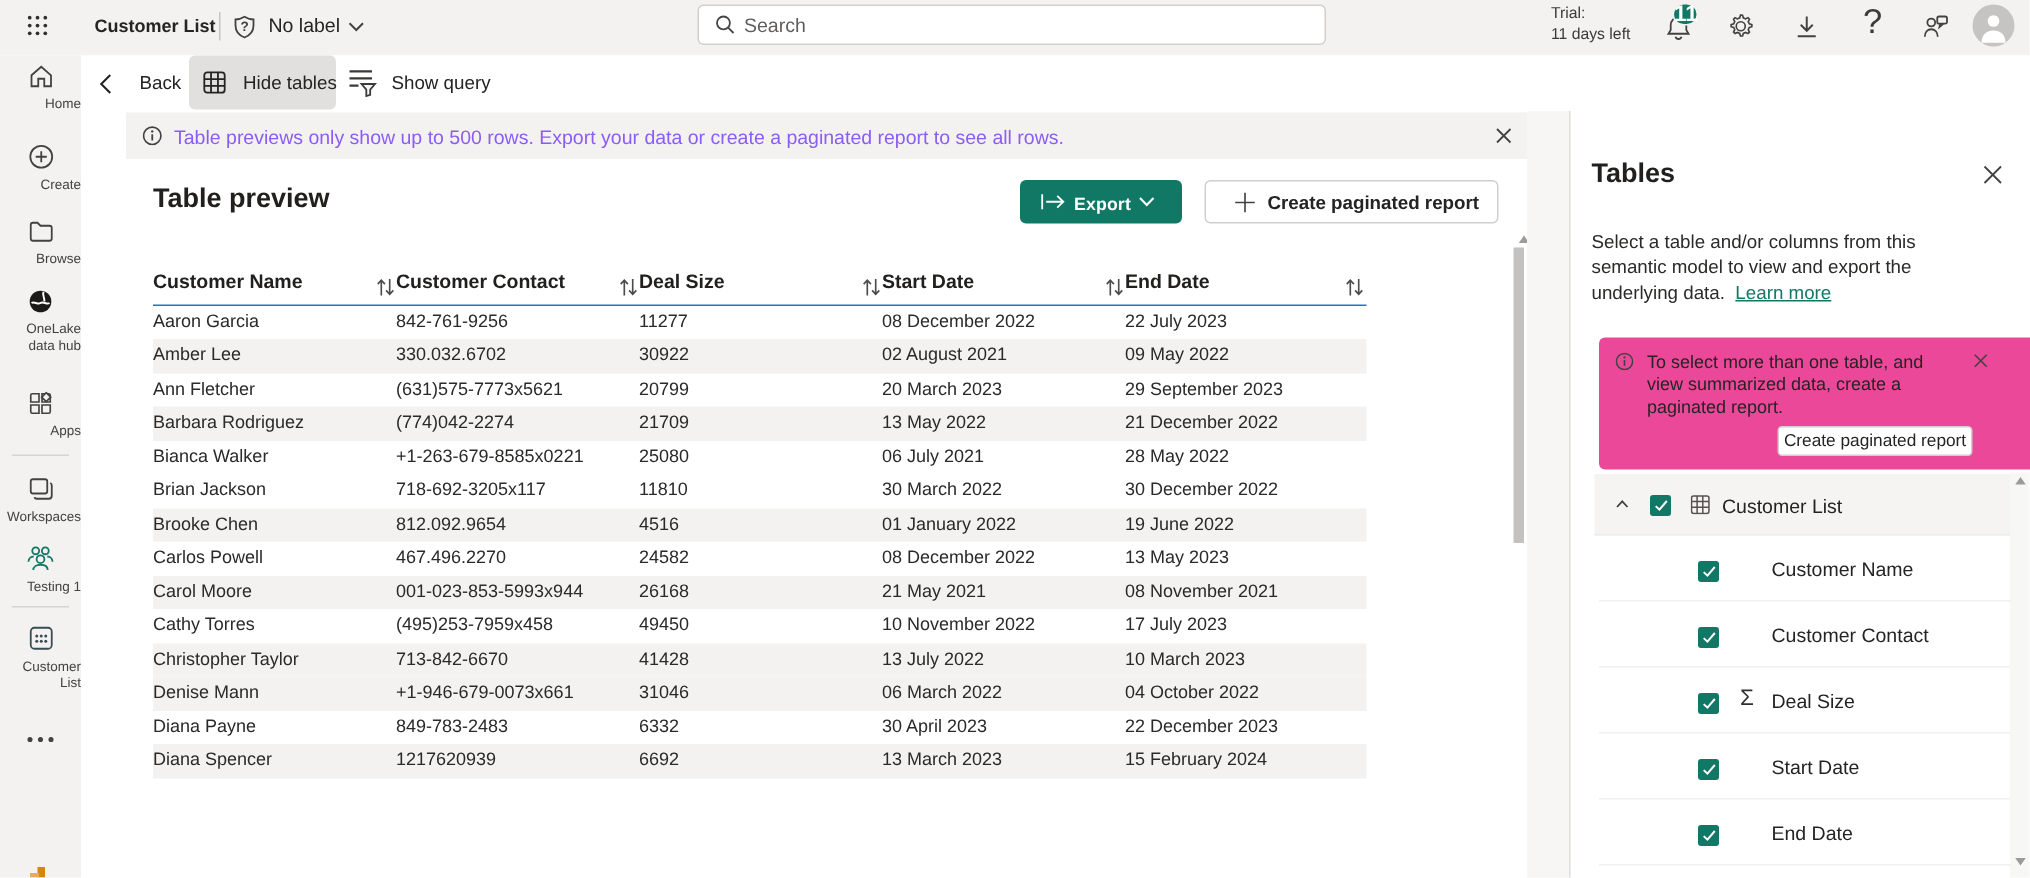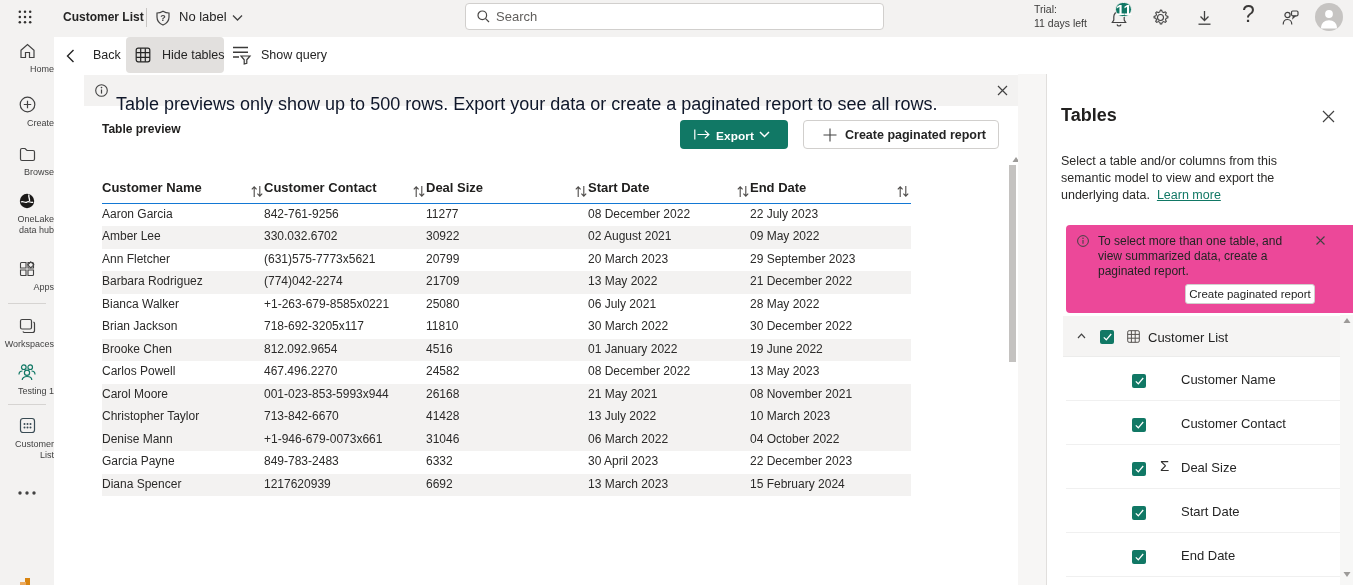--- a/index.html
+++ b/index.html
@@ -209,27 +209,27 @@
     <path d="M10 10 L19 10 L15.8 13.8 L15.8 17.2 L13.2 18 L13.2 13.8 Z" fill="#f5f5f5" stroke="#3b3a39" stroke-width="1.2"></path>
   </svg>
   <div class="abs" style="left:207px;top:11px;font-size:12.5px;color:#242424">Show query</div>
 </div>
 <div id="banner">
   <svg class="abs" style="left:11px;top:9px" width="13" height="13" viewBox="0 0 13 13">
     <circle cx="6.5" cy="6.5" r="5.8" fill="none" stroke="#424242" stroke-width="1.1"></circle>
     <line x1="6.5" y1="5.5" x2="6.5" y2="9.6" stroke="#424242" stroke-width="1.2"></line>
     <circle cx="6.5" cy="3.6" r="0.8" fill="#424242"></circle>
   </svg>
-  <div class="abs" style="left:32px;top:19px;font-size:18px;color:#0f172a">Table previews only show up to 500 rows. Export your data or create a paginated report to see all rows.</div>
+  <div class="abs" style="left:32px;top:9px;font-size:13px;color:#8b5cf6">Table previews only show up to 500 rows. Export your data or create a paginated report to see all rows.</div>
   <svg class="abs" style="left:913px;top:10px" width="11" height="11" viewBox="0 0 11 11">
     <path d="M1 1 L10 10 M10 1 L1 10" stroke="#424242" stroke-width="1.2"></path>
   </svg>
 </div>
 
-<div class="abs" style="left:102px;top:122px;font-size:12px;font-weight:bold;color:#21201f">Table preview</div>
+<div class="abs" style="left:102px;top:122px;font-size:18px;font-weight:bold;color:#21201f">Table preview</div>
 <div class="abs" style="left:680px;top:120px;width:108px;height:29px;background:#117865;border-radius:4px;color:#fff">
   <svg class="abs" style="left:14px;top:9px" width="16" height="11" viewBox="0 0 16 11">
     <line x1="0.8" y1="0.5" x2="0.8" y2="10.5" stroke="#fff" stroke-width="1.2"></line>
     <path d="M3.5 5.5 L14.8 5.5 M10.8 1.6 L14.9 5.5 L10.8 9.4" fill="none" stroke="#fff" stroke-width="1.2"></path>
   </svg>
   <div class="abs" style="left:36px;top:8.5px;font-size:11.8px;font-weight:600;letter-spacing:0.1px">Export</div>
   <svg class="abs" style="left:79px;top:11px" width="11" height="7" viewBox="0 0 11 7">
     <path d="M1 1 L5.5 5.6 L10 1" fill="none" stroke="#fff" stroke-width="1.4"></path>
   </svg>
 </div>
@@ -409,36 +409,43 @@
       <div class="tcell c4">08 December 2022</div>
       <div class="tcell c5">13 May 2023</div>
     </div>
 <div class="trow alt">
       <div class="tcell c1">Carol Moore</div>
       <div class="tcell c2">001-023-853-5993x944</div>
       <div class="tcell c3">26168</div>
       <div class="tcell c4">21 May 2021</div>
       <div class="tcell c5">08 November 2021</div>
     </div>
+<div class="trow">
+      <div class="tcell c1">Cathy Torres</div>
+      <div class="tcell c2">(495)253-7959x458</div>
+      <div class="tcell c3">49450</div>
+      <div class="tcell c4">10 November 2022</div>
+      <div class="tcell c5">17 July 2023</div>
+    </div>
 <div class="trow alt">
       <div class="tcell c1">Christopher Taylor</div>
       <div class="tcell c2">713-842-6670</div>
       <div class="tcell c3">41428</div>
       <div class="tcell c4">13 July 2022</div>
       <div class="tcell c5">10 March 2023</div>
     </div>
 <div class="trow alt">
       <div class="tcell c1">Denise Mann</div>
       <div class="tcell c2">+1-946-679-0073x661</div>
       <div class="tcell c3">31046</div>
       <div class="tcell c4">06 March 2022</div>
       <div class="tcell c5">04 October 2022</div>
     </div>
 <div class="trow">
-      <div class="tcell c1">Garcia Payne</div>
+      <div class="tcell c1">Diana Payne</div>
       <div class="tcell c2">849-783-2483</div>
       <div class="tcell c3">6332</div>
       <div class="tcell c4">30 April 2023</div>
       <div class="tcell c5">22 December 2023</div>
     </div>
 <div class="trow alt">
       <div class="tcell c1">Diana Spencer</div>
       <div class="tcell c2">1217620939</div>
       <div class="tcell c3">6692</div>
       <div class="tcell c4">13 March 2023</div>

